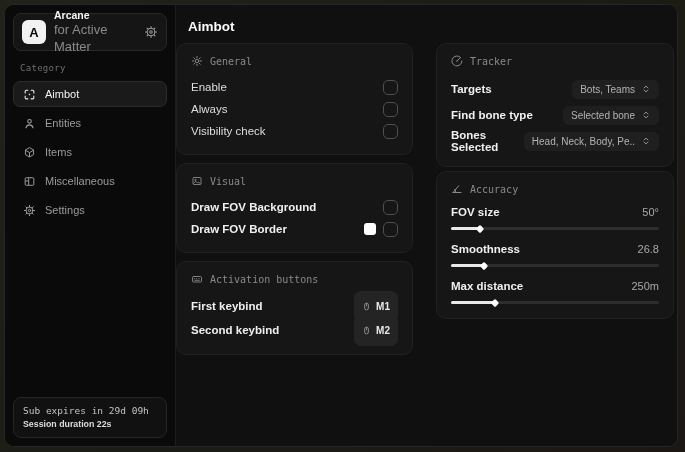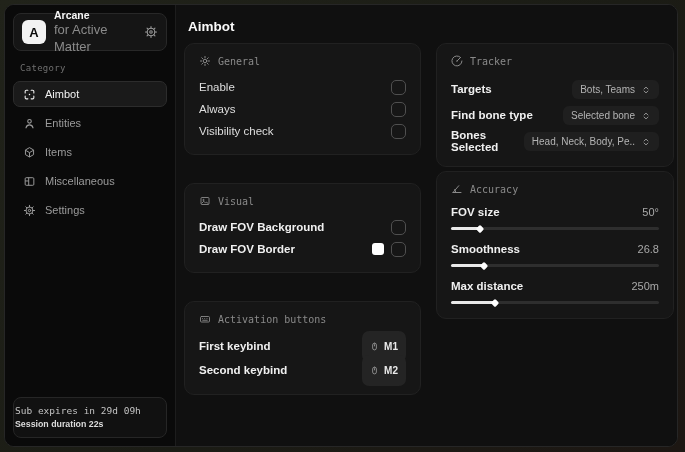--- a/index.html
+++ b/index.html
@@ -43,35 +43,35 @@
     padding:0 9px; border-radius:7px; cursor:pointer;
     color:#9b9b9b; font-size:11px; border:1px solid transparent;
   }
   .nav-item.selected {
     background:#1a1a1a; border-color:#2c2c2c; color:#f2f2f2;
   }
   .nav-icon { width:13px; height:13px; flex-shrink:0; }
   .side-footer {
     position:absolute; left:8px; right:8px; bottom:8px;
     border:1px solid #262626; background:#111111; border-radius:8px;
-    padding:6px 1px; line-height:1.5;
+    padding:6px 9px; line-height:1.5;
   }
   .sub-expires {
     font-family:"DejaVu Sans Mono", monospace;
     font-size:9.5px; color:#c3c3c3;
   }
   .session-dur { font-size:8.8px; font-weight:bold; color:#dcdcdc; }
   
   .content { flex:1; position:relative; background:#101010; }
   .page-title {
     position:absolute; left:12px; top:14px;
     font-size:13.5px; font-weight:bold; color:#fafafa;
   }
   .col { position:absolute; top:38px; display:flex; flex-direction:column; }
-  .col-left  { left:8px;  width:237px; gap:28px; }
+  .col-left  { left:0;  width:237px; gap:8px; }
   .col-right { left:260px; width:238px; gap:4px; }
   .panel {
     background:#161616; border:1px solid #212121; border-radius:10px;
     padding:11px 14px 12px 14px;
   }
   .panel-head {
     display:flex; align-items:center; gap:7px; margin-bottom:9px;
     font-family:"DejaVu Sans Mono", monospace; font-size:10px; color:#8a8a8a;
   }
   .panel-icon { width:12px; height:12px; color:#8a8a8a; flex-shrink:0; }
@@ -91,21 +91,21 @@
   .keybadge {
     display:flex; align-items:center; gap:5px; background:#242424;
     border:none; border-radius:7px; padding:10px 8px; cursor:pointer;
     color:#eaeaea; font-size:10px; font-weight:bold;
     font-family:"Liberation Sans", sans-serif;
   }
   .mouse-icon { width:9px; height:11px; color:#9d9d9d; }
   
   .trow { height:26px; }
   .select {
-    display:flex; align-items:flex-end; gap:6px; background:#1f1f1f;
+    display:flex; align-items:center; gap:6px; background:#1f1f1f;
     border:none; border-radius:6px; padding:4px 8px; cursor:pointer;
     color:#b3b3b3; font-size:10px; font-family:"Liberation Sans", sans-serif;
     max-width:140px;
   }
   .select span { white-space:nowrap; overflow:hidden; }
   .updown-icon { width:10px; height:10px; color:#9a9a9a; flex-shrink:0; }
   
   .acc-row { margin-bottom:11px; }
   .acc-row:last-child { margin-bottom:2px; }
   .acc-top {

